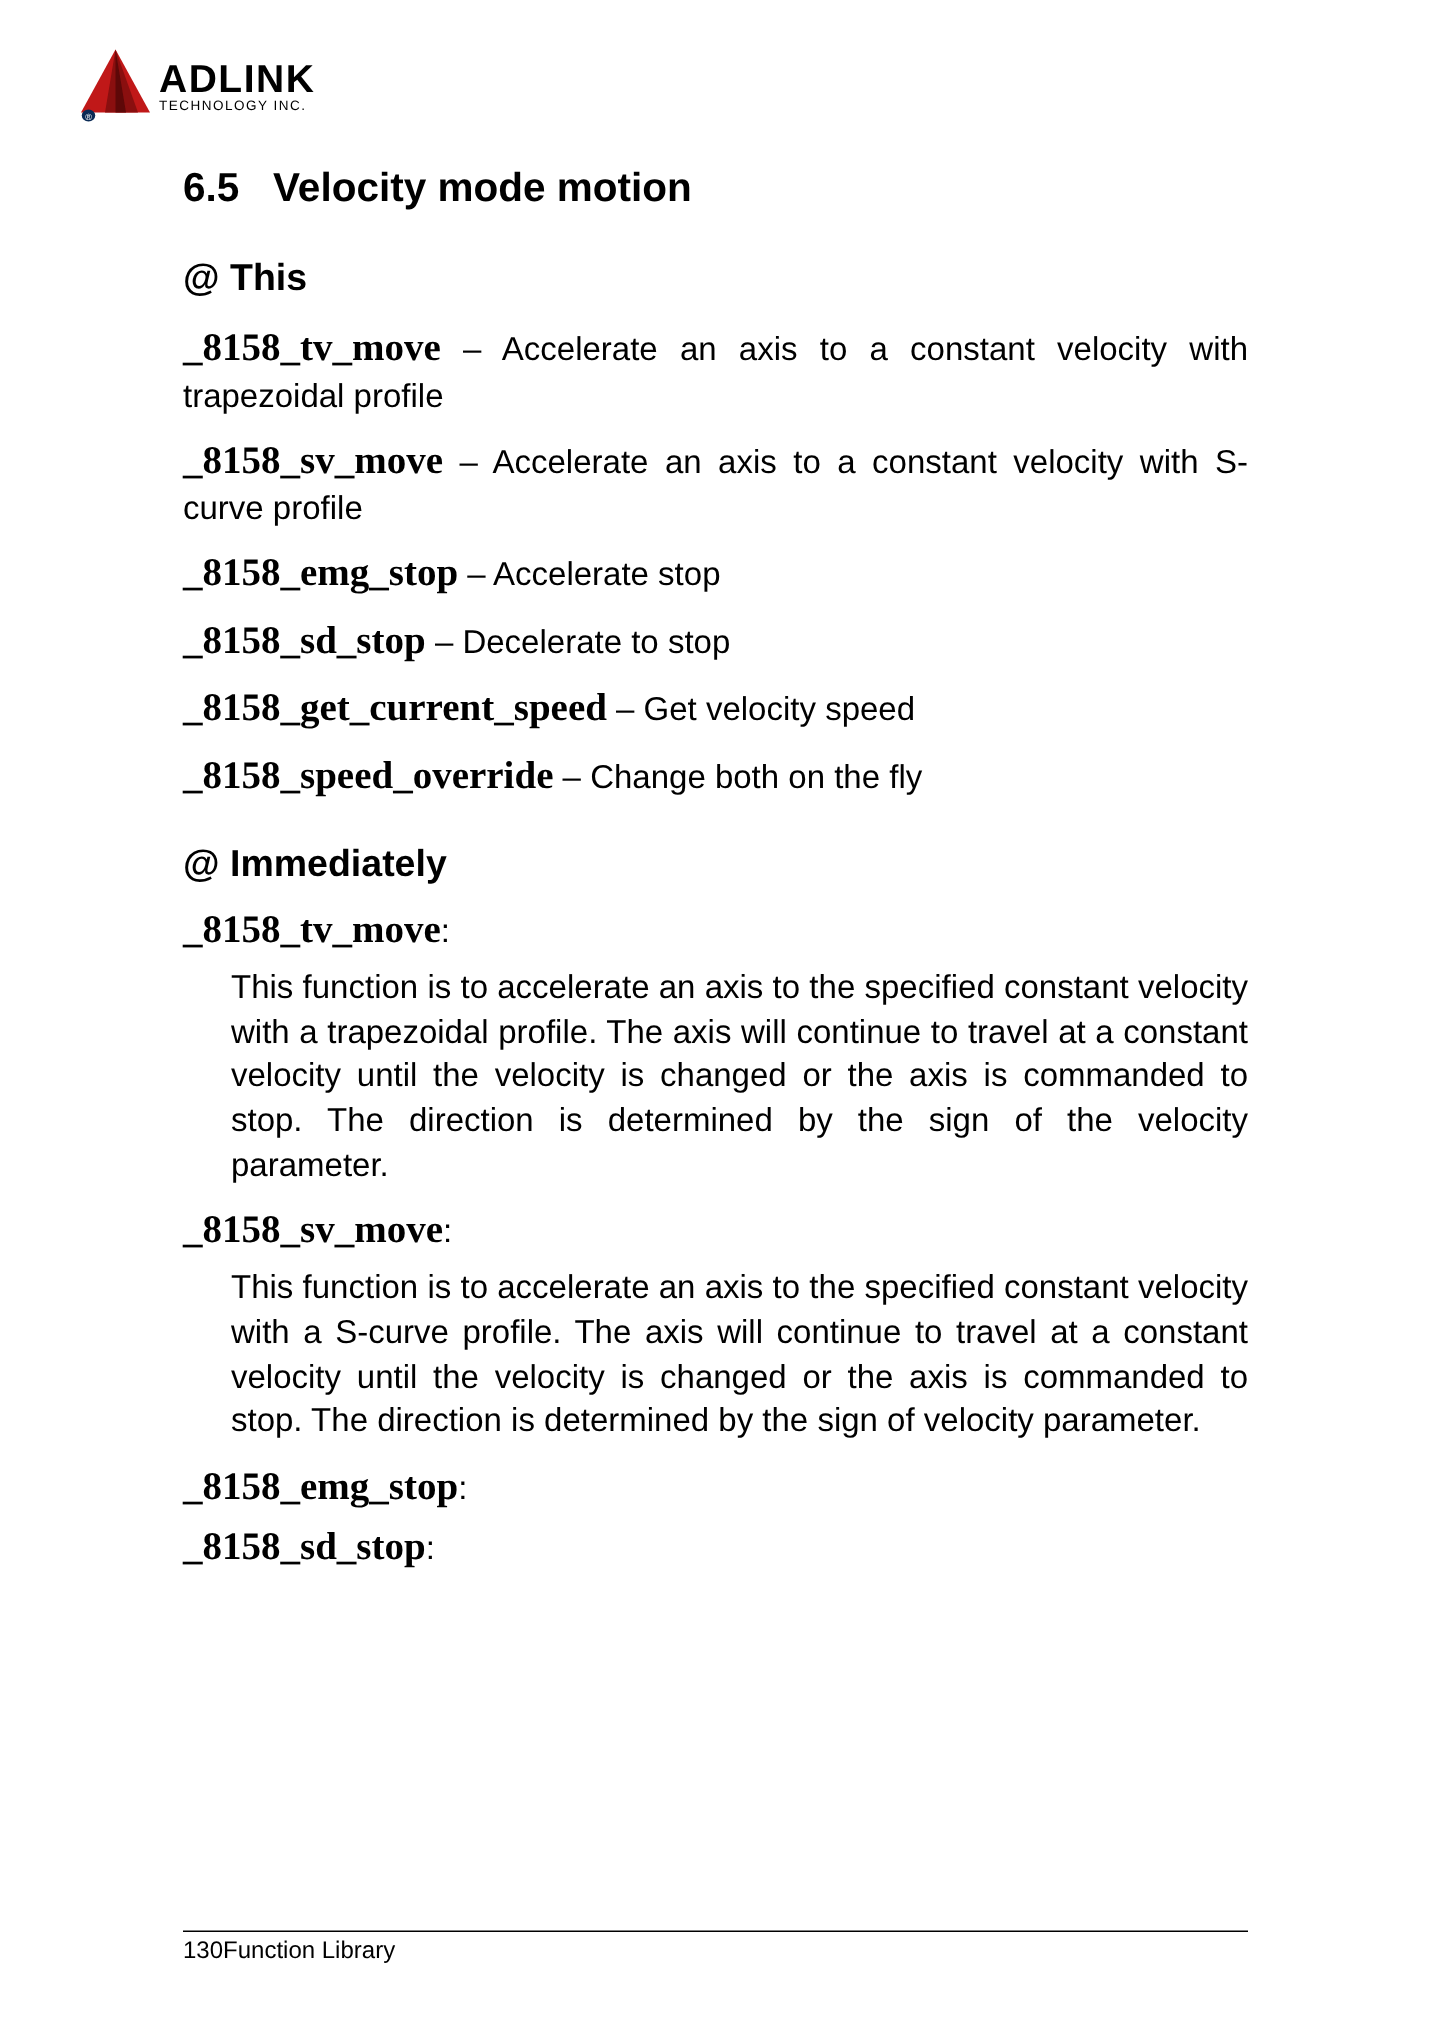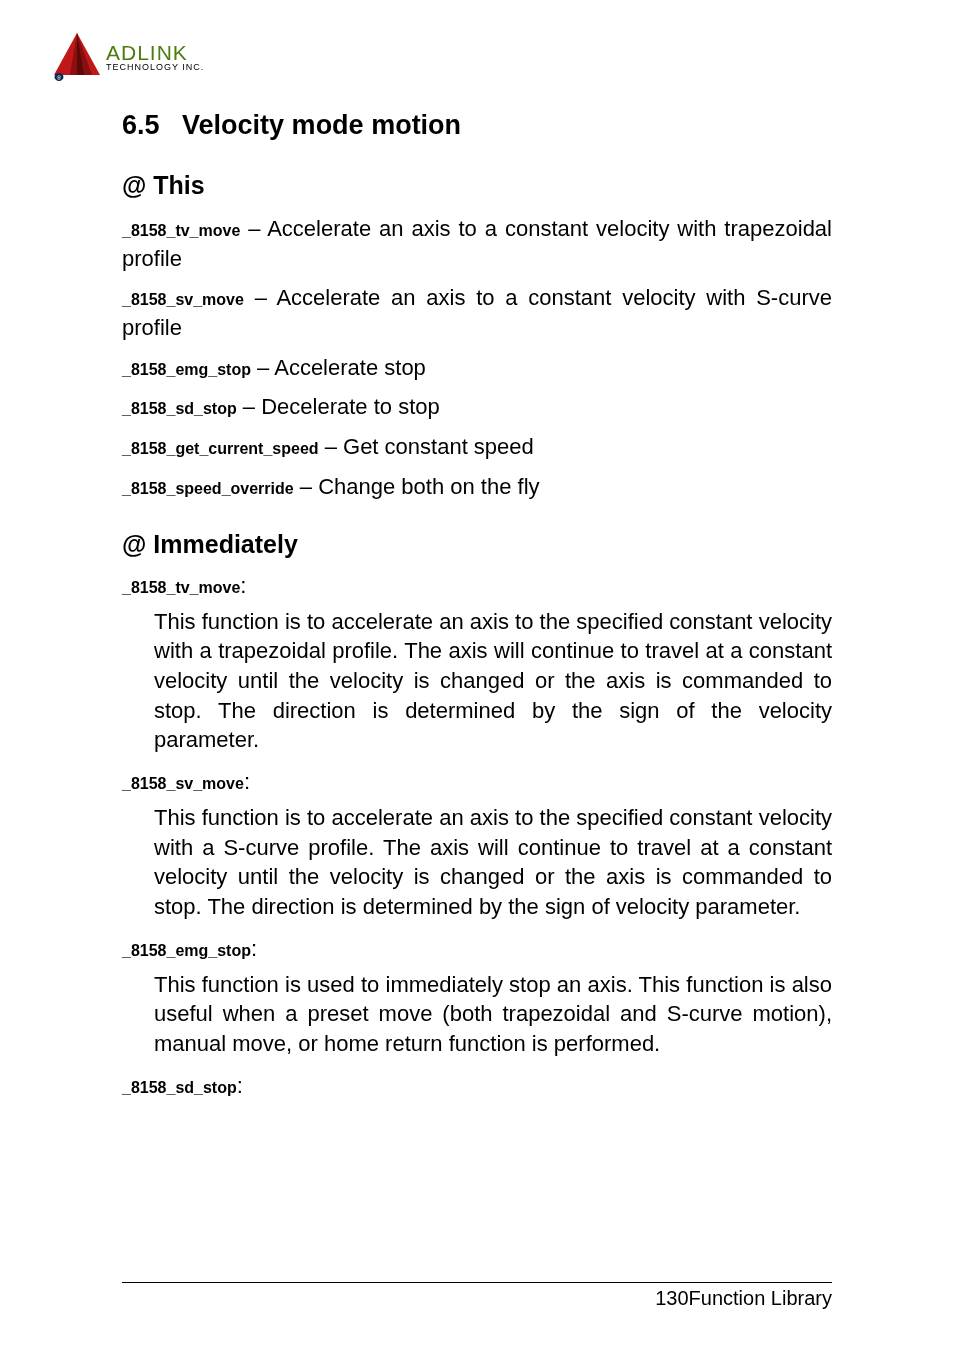--- a/index.html
+++ b/index.html
@@ -17,24 +17,24 @@
     align-items: center;
     margin-bottom: 28px;
   }
   .logo-text {
     display: flex;
     flex-direction: column;
     margin-left: 2px;
   }
   .logo-main {
     font-family: Arial, sans-serif;
-    font-weight: 400;
-    font-size: 21px;
+    font-weight: 700;
+    font-size: 26px;
     letter-spacing: 1px;
-    color: #4d7c0f;
+    color: #000000;
   }
   .logo-sub {
     font-family: Arial, sans-serif;
     font-size: 9px;
     letter-spacing: 1px;
     color: #000;
     margin-top: -3px;
   }
   .content {
     padding: 0 72px;
@@ -49,23 +49,23 @@
     font-weight: bold;
     margin-top: 28px;
     margin-bottom: 14px;
   }
   .func-line {
     font-size: 22px;
     line-height: 1.35;
     margin-bottom: 10px;
   }
   .mono {
-    font-family: Liberation Sans, sans-serif;
+    font-family: Liberation Serif, serif;
     font-weight: bold;
-    font-size: 16px;
+    font-size: 26px;
   }
   .just {
     text-align: justify;
   }
   .desc-head {
     font-size: 22px;
     margin-top: 10px;
     margin-bottom: 8px;
   }
   .desc-body {
@@ -80,22 +80,22 @@
     bottom: 42px;
     left: 122px;
     right: 122px;
   }
   .footer-line {
     border-top: 1px solid #000;
     margin-bottom: 4px;
   }
   .footer-row {
     display: flex;
-    justify-content: flex-end;
-    font-size: 20px;
+    justify-content: flex-start;
+    font-size: 16px;
   }
 </style>
 </head>
 <body>
 
 <div class="logo">
   <svg width="54" height="52" viewBox="0 0 54 52">
     <polygon points="27,3 50,45 4,45" fill="#c01818"></polygon>
     <polygon points="27,3 42,45 20,45" fill="#8a0f0f"></polygon>
     <polygon points="27,3 34,45 27,45" fill="#5e0808"></polygon>
@@ -113,33 +113,32 @@
   <h1 class="section">
     <span>6.5</span>&nbsp;&nbsp;&nbsp;<span>Velocity mode motion</span>
   </h1>
 
   <h2 class="atsec">@ This</h2>
 
   <p class="func-line just"><span class="mono">_8158_tv_move</span><span> – Accelerate an axis to a constant velocity with trapezoidal profile</span></p>
   <p class="func-line just"><span class="mono">_8158_sv_move</span><span> – Accelerate an axis to a constant velocity with S-curve profile</span></p>
   <p class="func-line"><span class="mono">_8158_emg_stop</span><span> – Accelerate stop</span></p>
   <p class="func-line"><span class="mono">_8158_sd_stop</span><span> – Decelerate to stop</span></p>
-  <p class="func-line"><span class="mono">_8158_get_current_speed</span><span> – Get constant speed</span></p>
+  <p class="func-line"><span class="mono">_8158_get_current_speed</span><span> – Get velocity speed</span></p>
   <p class="func-line"><span class="mono">_8158_speed_override</span><span> – Change both on the fly</span></p>
 
   <h2 class="atsec">@ Immediately</h2>
 
   <p class="desc-head"><span class="mono">_8158_tv_move</span>:</p>
   <p class="desc-body">This function is to accelerate an axis to the specified constant velocity with a trapezoidal profile. The axis will continue to travel at a constant velocity until the velocity is changed or the axis is commanded to stop. The direction is determined by the sign of the velocity parameter.</p>
 
   <p class="desc-head"><span class="mono">_8158_sv_move</span>:</p>
   <p class="desc-body">This function is to accelerate an axis to the specified constant velocity with a S-curve profile. The axis will continue to travel at a constant velocity until the velocity is changed or the axis is commanded to stop. The direction is determined by the sign of velocity parameter.</p>
 
   <p class="desc-head"><span class="mono">_8158_emg_stop</span>:</p>
-  <p class="desc-body">This function is used to immediately stop an axis. This function is also useful when a preset move (both trapezoidal and S-curve motion), manual move, or home return function is performed.</p>
 
   <p class="desc-head"><span class="mono">_8158_sd_stop</span>:</p>
 
 </div>
 
 <div class="footer">
   <div class="footer-line"></div>
   <div class="footer-row">
     <span>130</span>
     <span>Function Library</span>

